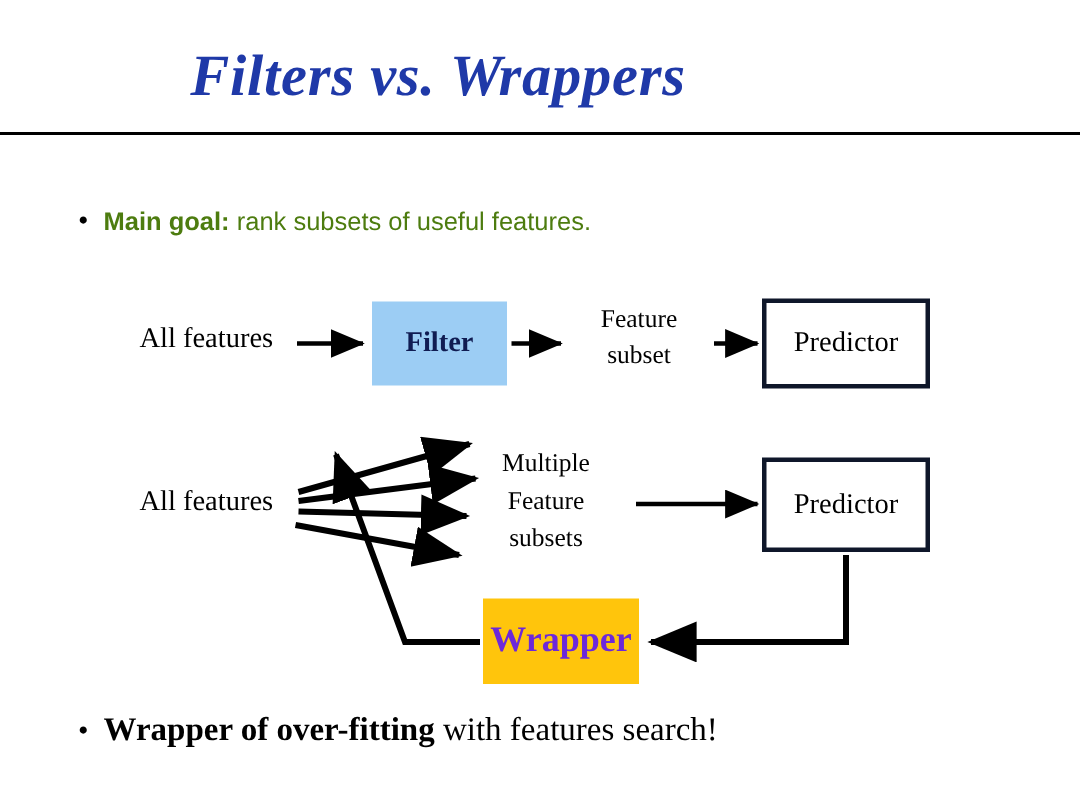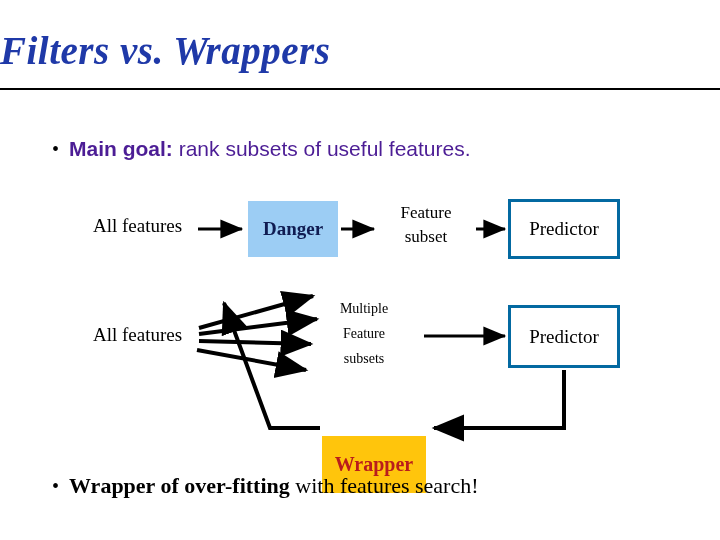--- a/index.html
+++ b/index.html
@@ -15,21 +15,21 @@
     overflow: hidden;
     font-family: "Liberation Serif", "DejaVu Serif", serif;
   }
 
   
   #title {
     position: absolute;
     left: 0;
     top: 28px;
     width: 584px;
-    text-align: left;
+    text-align: center;
     font-family: "Liberation Serif", "DejaVu Serif", serif;
     font-style: italic;
     font-weight: 700;
     font-size: 39px;
     line-height: 46px;
     color: #1F39A8;
     letter-spacing: 0.5px;
     white-space: nowrap;
   }
   #title-rule {
@@ -53,22 +53,22 @@
     line-height: 1;
     color: #000;
     margin-right: 10px;
   }
   #bullet-top {
     left: 52px;
     top: 137px;
   }
   #bullet-top .bullet-text {
     font-family: "Liberation Sans", "DejaVu Sans", sans-serif;
-    font-size: 21px;
-    color: #4c1d95;
+    font-size: 17px;
+    color: #4d7c0f;
   }
   #bullet-top .strong {
     font-weight: 700;
   }
   #bullet-bottom {
     left: 52px;
     top: 473px;
   }
   #bullet-bottom .bullet-text {
     font-family: "Liberation Serif", "DejaVu Serif", serif;
@@ -89,37 +89,36 @@
   }
   .box {
     position: absolute;
     box-sizing: border-box;
     display: flex;
     align-items: center;
     justify-content: center;
     font-family: "Liberation Serif", "DejaVu Serif", serif;
   }
   .box-predictor {
-    border: 3px solid #0369a1;
+    border: 3px solid #0f172a;
     background: #ffffff;
     font-size: 19px;
     color: #000;
   }
   .box-filter {
     background: #9CCDF4;
     font-size: 19px;
     font-weight: 700;
     color: #101C52;
   }
   .box-wrapper {
     background: #FFC50C;
-    font-size: 20px;
+    font-size: 24px;
     font-weight: 700;
-    color: #b91c1c;
-    margin-top: 37px;
+    color: #6d28d9;
   }
   svg.overlay {
     position: absolute;
     left: 0;
     top: 0;
     width: 720px;
     height: 540px;
     pointer-events: none;
   }
 </style>
@@ -131,30 +130,30 @@
   <div id="title">Filters vs. Wrappers</div>
   <div id="title-rule"></div>
 
   <div class="bullet-row" id="bullet-top">
     <span class="bullet-dot">•</span>
     <span class="bullet-text"><span class="strong">Main goal:</span><span> rank subsets of useful features.</span></span>
   </div>
 
   <div class="label" style="left:80px; top:215px; width:115px; font-size:19px;">All features</div>
 
-  <div class="box box-filter" style="left:248px; top:201px; width:90px; height:56px;">Danger</div>
+  <div class="box box-filter" style="left:248px; top:201px; width:90px; height:56px;">Filter</div>
 
   <div class="label" style="left:378px; top:201px; width:96px; font-size:17px; line-height:24px;">Feature
 subset</div>
 
   <div class="box box-predictor" style="left:508px; top:199px; width:112px; height:60px;">Predictor</div>
 
   <div class="label" style="left:80px; top:324px; width:115px; font-size:19px;">All features</div>
 
-  <div class="label" style="left:314px; top:296px; width:100px; font-size:14px; line-height:25px;">Multiple
+  <div class="label" style="left:314px; top:296px; width:100px; font-size:17px; line-height:25px;">Multiple
 Feature
 subsets</div>
 
   <div class="box box-predictor" style="left:508px; top:305px; width:112px; height:63px;">Predictor</div>
 
   <div class="box box-wrapper" style="left:322px; top:399px; width:104px; height:57px;">Wrapper</div>
 
   <svg class="overlay" viewBox="0 0 720 540" xmlns="http://www.w3.org/2000/svg">
     <defs>
       <marker id="ah" markerWidth="9" markerHeight="9" refX="7.2" refY="3.2" orient="auto" markerUnits="strokeWidth">

